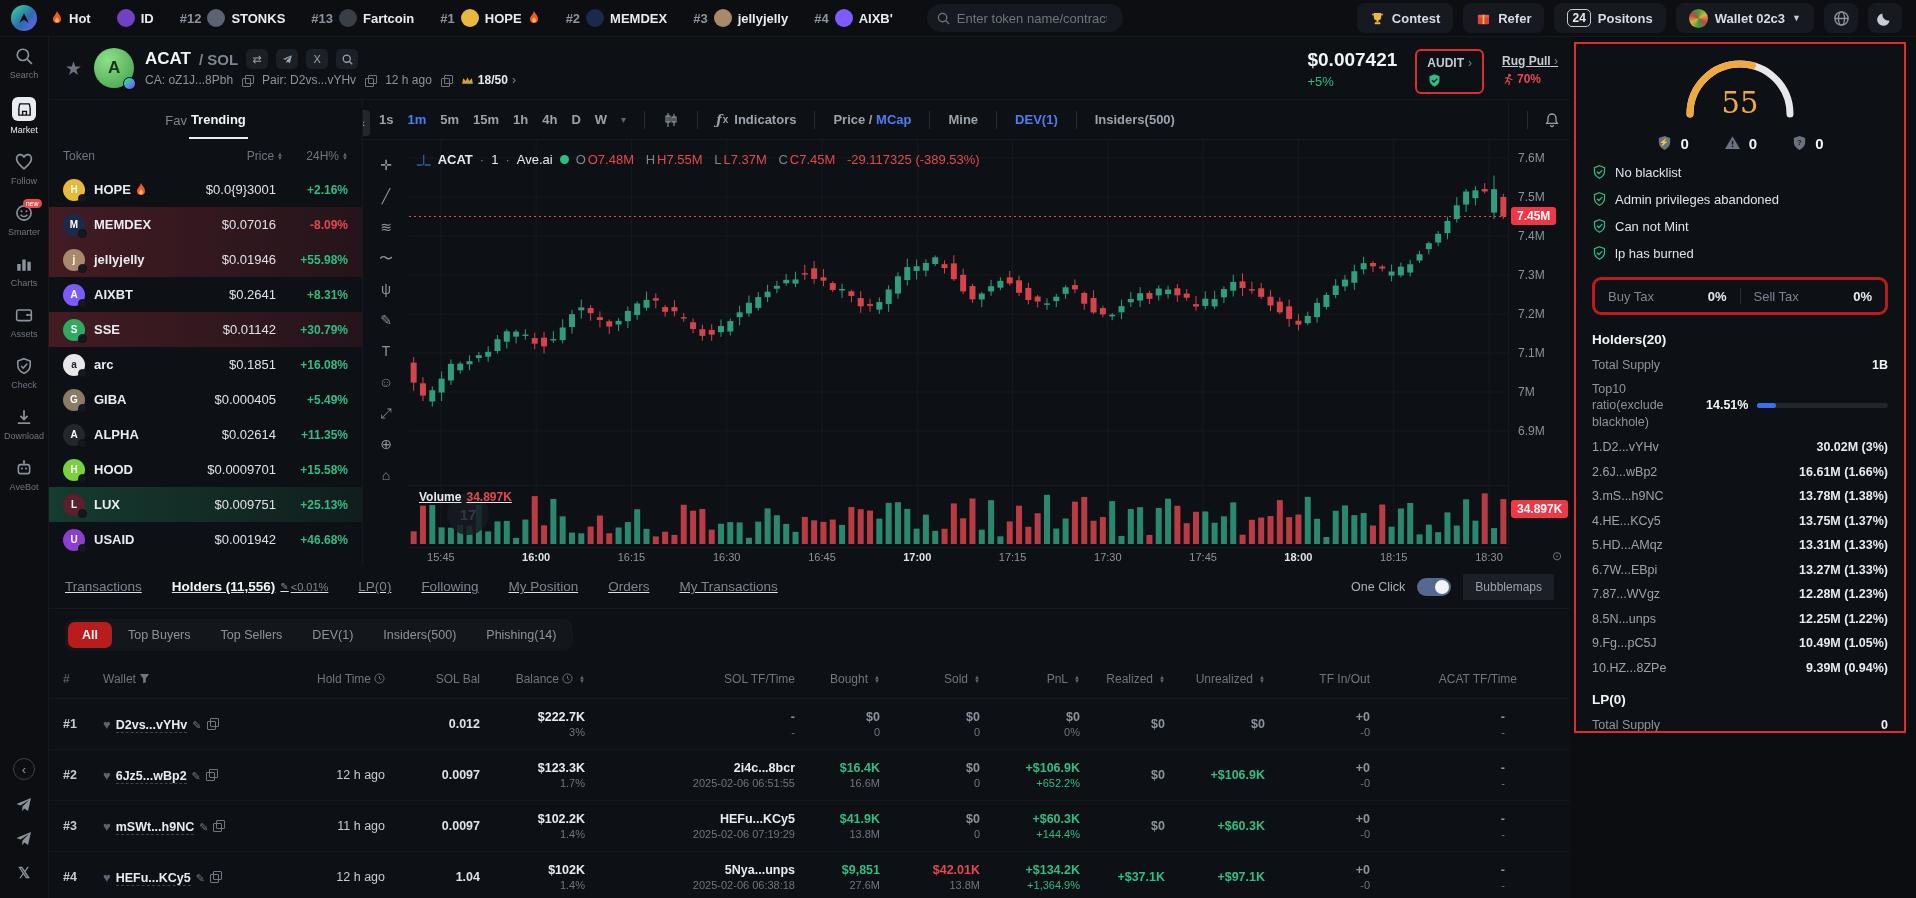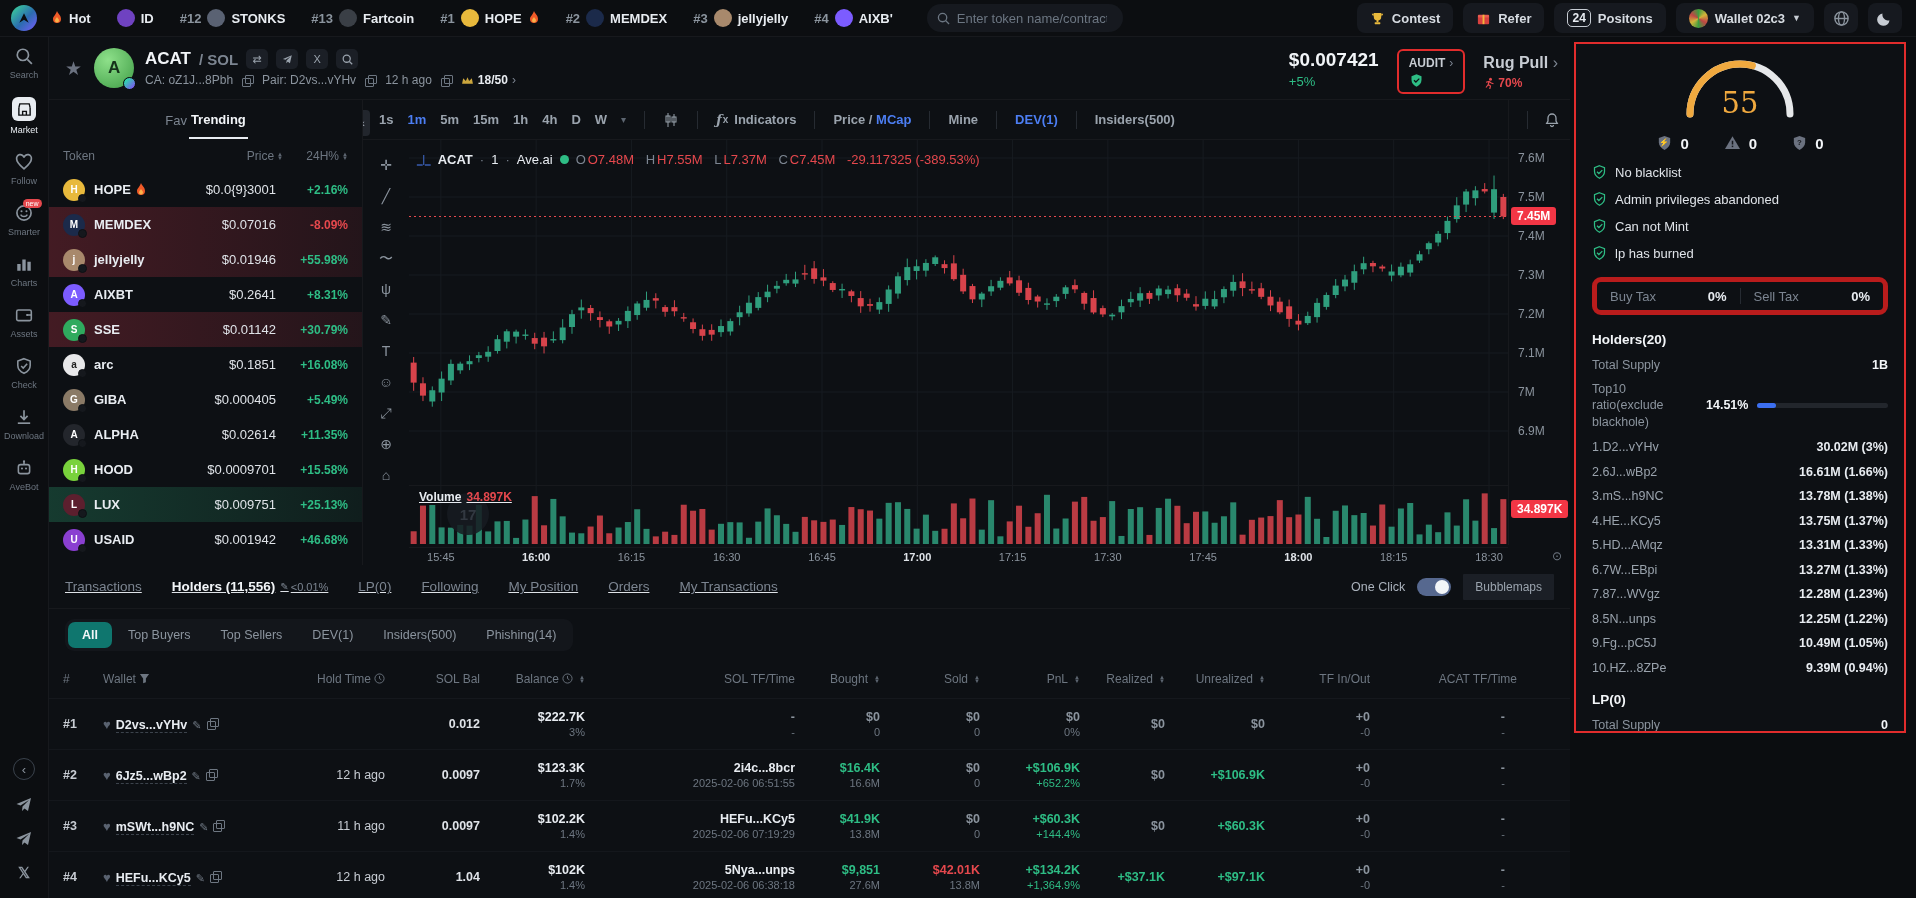--- a/index.html
+++ b/index.html
@@ -51,21 +51,21 @@
   .copy-ic{width:11px;height:11px;position:relative;display:inline-block;cursor:pointer;}
   .copy-ic:before{content:"";position:absolute;left:0;top:3px;width:7px;height:7px;border:1px solid #6d7681;border-radius:1px;background:#0d1014;}
   .copy-ic:after{content:"";position:absolute;left:3px;top:0;width:7px;height:7px;border:1px solid #6d7681;border-radius:1px;}
   .th-rank{display:flex;align-items:center;gap:4px;color:#e8ecf1;font-weight:bold;}
   .th-right{margin-left:auto;display:flex;align-items:flex-start;gap:18px;padding-right:12px;padding-top:6px;}
   .price-blk .p{font-size:19px;font-weight:bold;color:#f2f5f8;text-align:right;}
   .price-blk .c{font-size:13px;margin-top:3px;text-align:left;}
   .audit-box{border:2px solid #e12c2c;border-radius:6px;padding:5px 10px 4px;display:flex;flex-direction:column;align-items:flex-start;gap:3px;cursor:pointer;}
   .audit-box .t{font-size:12px;color:#c7ccd3;font-weight:bold;display:flex;gap:4px;align-items:center;}
   .rug-blk{display:flex;flex-direction:column;gap:4px;padding-top:5px;cursor:pointer;}
-  .rug-blk .t{font-size:16px;color:#c7ccd3;font-weight:bold;}
+  .rug-blk .t{font-size:12px;color:#c7ccd3;font-weight:bold;text-decoration:underline;}
   .rug-blk .v{font-size:12px;color:#e5484d;font-weight:bold;display:flex;align-items:center;gap:3px;}
   .chev{color:#7c8591;font-weight:normal;}
   
   #watchlist{position:absolute;left:49px;top:100px;width:314px;height:465px;background:#0d1014;border-right:1px solid #17191d;z-index:5;}
   .wl-tabs{height:40px;display:flex;align-items:center;justify-content:center;padding:0 40px;}
   .wl-tab{font-size:13px;color:#7c8591;cursor:pointer;padding:10px 2px;}
   .wl-tab.active{color:#f2f5f8;font-weight:bold;border-bottom:2px solid #e8ecf1;}
   .wl-cols{height:32px;display:flex;align-items:center;padding:0 14px;color:#6d7681;font-size:12px;}
   .sorter{display:inline-flex;flex-direction:column;line-height:4px;font-size:6px;color:#5c6570;margin-left:3px;vertical-align:middle;}
   .wl-row{height:35px;display:flex;align-items:center;padding:0 14px;cursor:pointer;}
@@ -105,21 +105,21 @@
   .ch-bell{margin-left:auto;display:flex;align-items:center;gap:12px;}
   #ax-gear{position:absolute;right:8px;top:449px;color:#6d7681;font-size:12px;}
   
   #audit-panel{position:absolute;left:1574px;top:42px;width:332px;height:691px;border:2px solid #e12c2c;background:#0d1014;padding:10px 16px 0;overflow:hidden;z-index:12;}
   #gauge-wrap{width:120px;margin:2px auto 0;position:relative;height:64px;}
   #gauge-score{position:absolute;left:0;right:0;top:30px;text-align:center;font-family:"DejaVu Serif",serif;font-size:29px;color:#f0a93f;}
   #shield-row{display:flex;justify-content:center;gap:34px;margin:14px 0 4px;}
   .sh-item{display:flex;align-items:center;gap:7px;font-size:15px;font-weight:bold;color:#f2f5f8;}
   .checks{margin-top:12px;display:flex;flex-direction:column;gap:11px;}
   .check-item{display:flex;align-items:flex-end;gap:8px;font-size:13px;color:#dfe3e8;}
-  .tax-box{margin-top:16px;border:5px solid #b91c1c;border-radius:9px;height:38px;display:flex;align-items:center;padding:0 13px;font-size:13px;}
+  .tax-box{margin-top:16px;border:3px solid #b91c1c;border-radius:9px;height:38px;display:flex;align-items:center;padding:0 13px;font-size:13px;}
   .tax-half{flex:1;display:flex;justify-content:space-between;align-items:center;}
   .tax-div{width:1px;height:16px;background:#262b32;margin:0 13px;}
   .ap-title{font-weight:bold;font-size:13.5px;color:#f2f5f8;margin-top:17px;}
   .ap-row{display:flex;justify-content:space-between;align-items:center;margin-top:11px;font-size:12.5px;color:#8b949e;}
   .ap-row .val{color:#f2f5f8;font-weight:bold;}
   .top10{display:flex;align-items:center;margin-top:9px;font-size:12.5px;color:#8b949e;}
   .top10 .lab{width:108px;line-height:1.3;}
   .top10 .pct{color:#f2f5f8;font-weight:bold;margin-left:6px;}
   .bar{height:5px;border-radius:3px;background:#22262c;flex:1;margin-left:9px;position:relative;}
   .bar i{position:absolute;left:0;top:0;bottom:0;border-radius:3px;background:#3c6ff0;}
@@ -133,21 +133,21 @@
   .btab{font-size:13.5px;color:#7c8591;cursor:pointer;display:flex;align-items:center;gap:5px;}
   .btab.active{color:#f2f5f8;font-weight:bold;}
   .btab .extra{font-size:11px;color:#7c8591;font-weight:normal;display:flex;align-items:center;gap:2px;}
   #btabs-right{margin-left:auto;display:flex;align-items:center;gap:12px;}
   .oneclick{font-size:12.5px;color:#aab2bc;}
   .toggle{width:34px;height:18px;border-radius:9px;background:#56688f;position:relative;cursor:pointer;}
   .toggle i{position:absolute;right:2px;top:2px;width:14px;height:14px;border-radius:50%;background:#f2f5f8;}
   .bubble-btn{background:#1b1f26;border:0;color:#9aa3ad;font-size:12px;border-radius:1px;padding:6px 12px;cursor:pointer;font-family:"Liberation Sans",sans-serif;}
   #pills-bar{margin:10px 0 0 16px;display:inline-flex;background:#13161b;border-radius:9px;padding:3px;gap:2px;}
   .pill{font-size:12.5px;color:#8b949e;padding:6px 14px;border-radius:7px;cursor:pointer;}
-  .pill.active{background:#0f766e;color:#f2f5f8;font-weight:bold;}
+  .pill.active{background:#b91c1c;color:#f2f5f8;font-weight:bold;}
   .grid-row{display:grid;grid-template-columns:40px 185px 115px 95px 105px 210px 85px 100px 100px 85px 100px 105px 147px;align-items:center;}
   #thead{height:40px;margin-top:8px;color:#6d7681;font-size:12px;border-bottom:1px solid #15181d;}
   #thead .cell{display:flex;align-items:center;justify-content:flex-end;gap:3px;padding-right:4px;}
   #thead .cell.l{justify-content:flex-start;padding-left:14px;}
   .trow{height:51px;border-bottom:1px solid #14171c;font-size:12.5px;}
   .cell{padding-right:4px;text-align:right;}
   .cell.l{text-align:left;padding-left:14px;}
   .cell .sub{display:block;font-size:11px;color:#6d7681;margin-top:2px;}
   .w-name{color:#e8ecf1;font-weight:bold;border-bottom:1px dashed #3c434c;cursor:pointer;}
   .w-heart{color:#596270;font-size:13px;margin-right:5px;cursor:pointer;}

